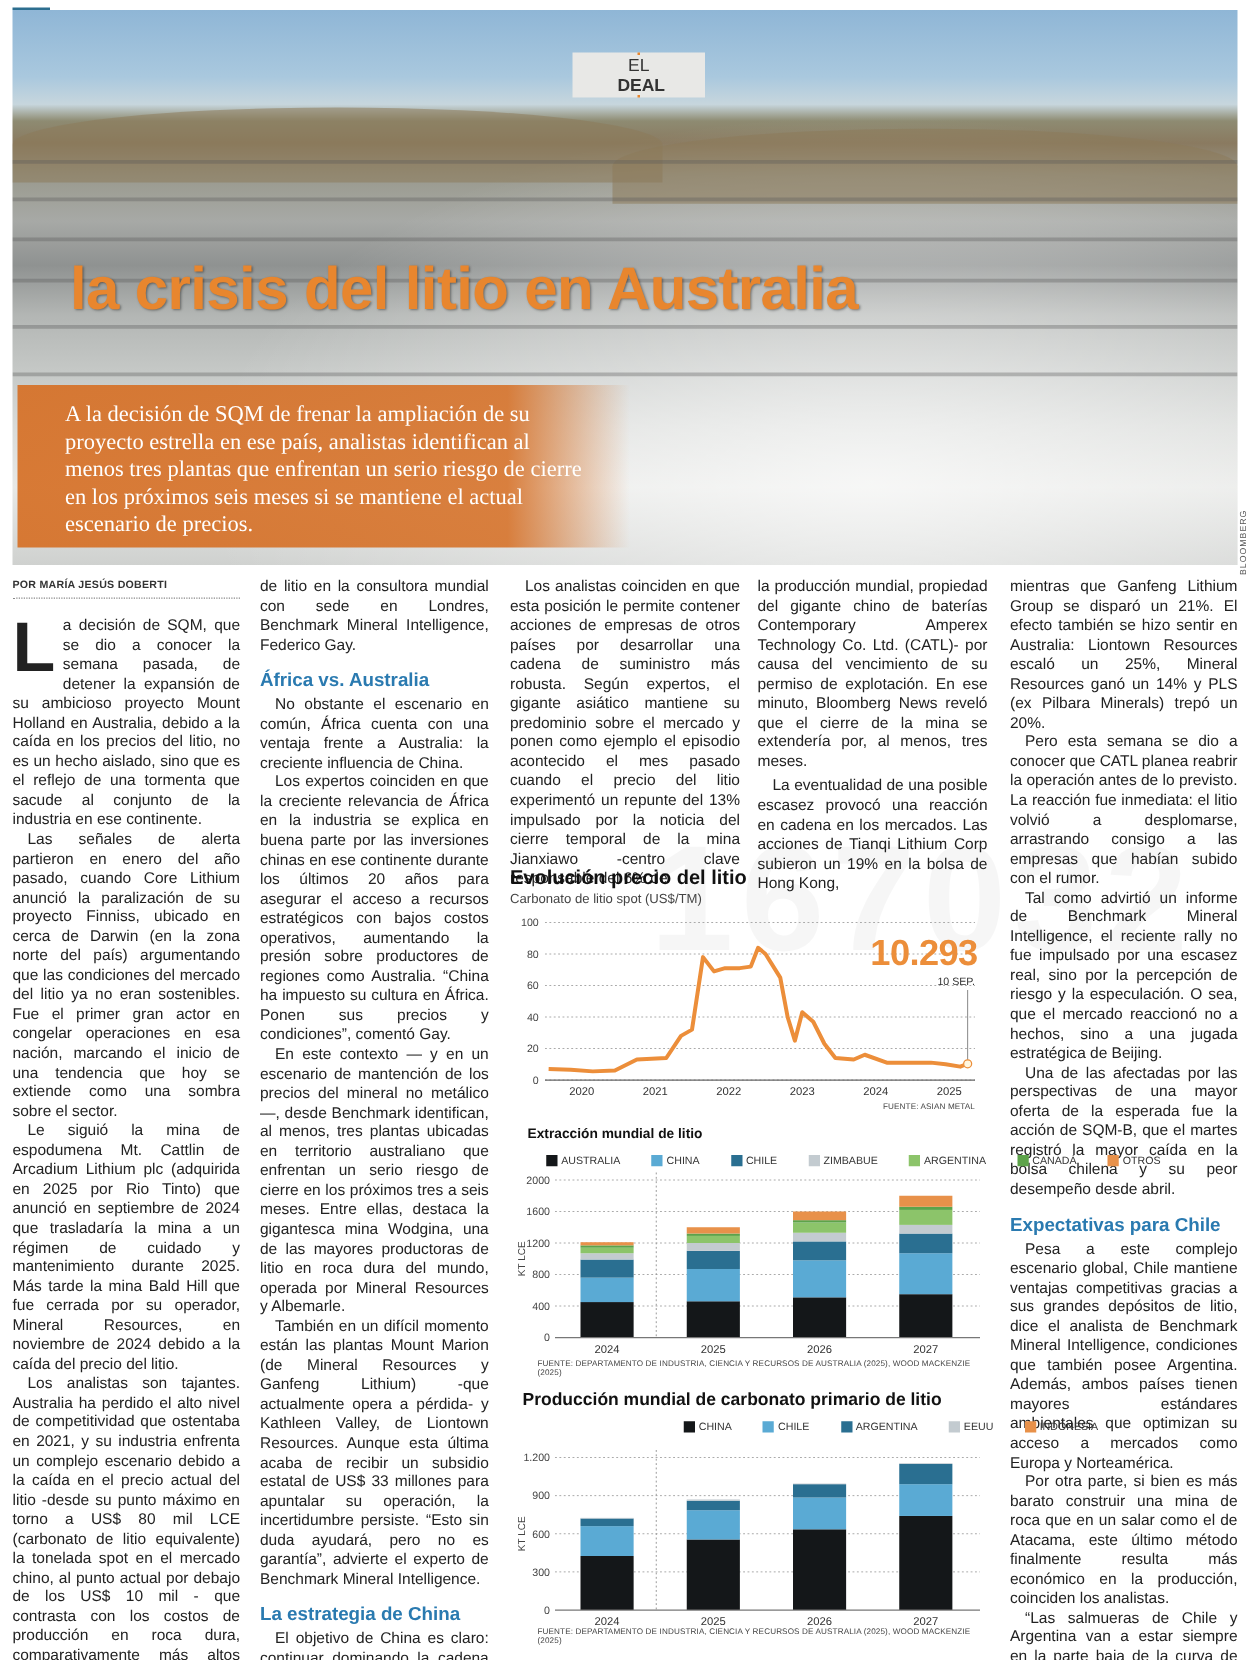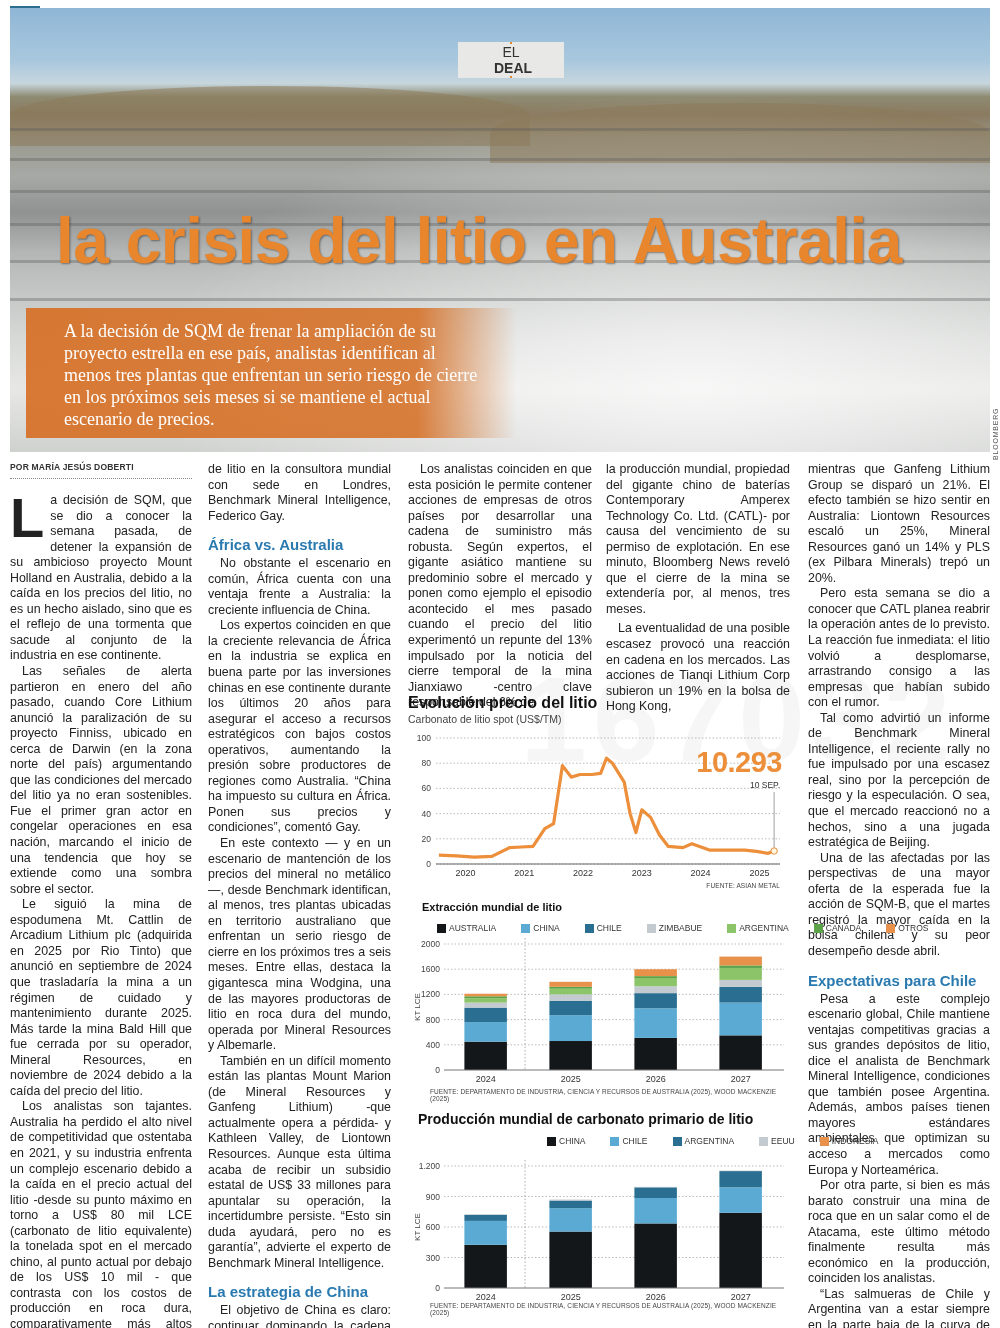--- a/index.html
+++ b/index.html
@@ -27,25 +27,25 @@
   }
   .kicker .bar { width: 2px; height: 20px; background: #e8862e; margin: 0 10px; }
   .kicker b { margin-left: 4px; }
   .title1 {
     position: absolute; left: 46px; top: 135px;
     font-family: "DejaVu Serif", serif; font-weight: bold; font-size: 46px; color: #fff;
     letter-spacing: -1px; text-shadow: 2px 2px 3px rgba(0,0,0,.55);
   }
   .title2 {
     position: absolute; left: 46px; top: 196px;
-    font-family: "Liberation Sans", sans-serif; font-weight: bold; font-size: 64px; color: #e8862e;
+    font-family: "Liberation Sans", sans-serif; font-weight: bold; font-size: 48px; color: #e8862e;
     letter-spacing: -.5px; text-shadow: 1px 1px 2px rgba(0,0,0,.4);
   }
   .deck {
-    position: absolute; left: 16px; top: 300px; width: 490px; height: 130px;
+    position: absolute; left: 4px; top: 300px; width: 490px; height: 130px;
     background: linear-gradient(90deg, rgba(214,112,38,.92) 0%, rgba(214,112,38,.88) 80%, rgba(214,112,38,0) 100%);
     padding: 12px 0 12px 38px;
   }
   .deck p {
     font-family: "Liberation Serif", serif; font-size: 18px; line-height: 22px; color: #fff;
     width: 420px;
   }
   .credit-wrap { position: absolute; left: 990px; top: 412px; width: 10px; height: 50px; }
   .credit-wrap span { display: block; transform: rotate(-90deg); transform-origin: 0 0; position: absolute; left: 2px; top: 48px;
     font-size: 7px; color: #555; letter-spacing: .8px; font-family: "Liberation Sans", sans-serif; white-space: nowrap; }

